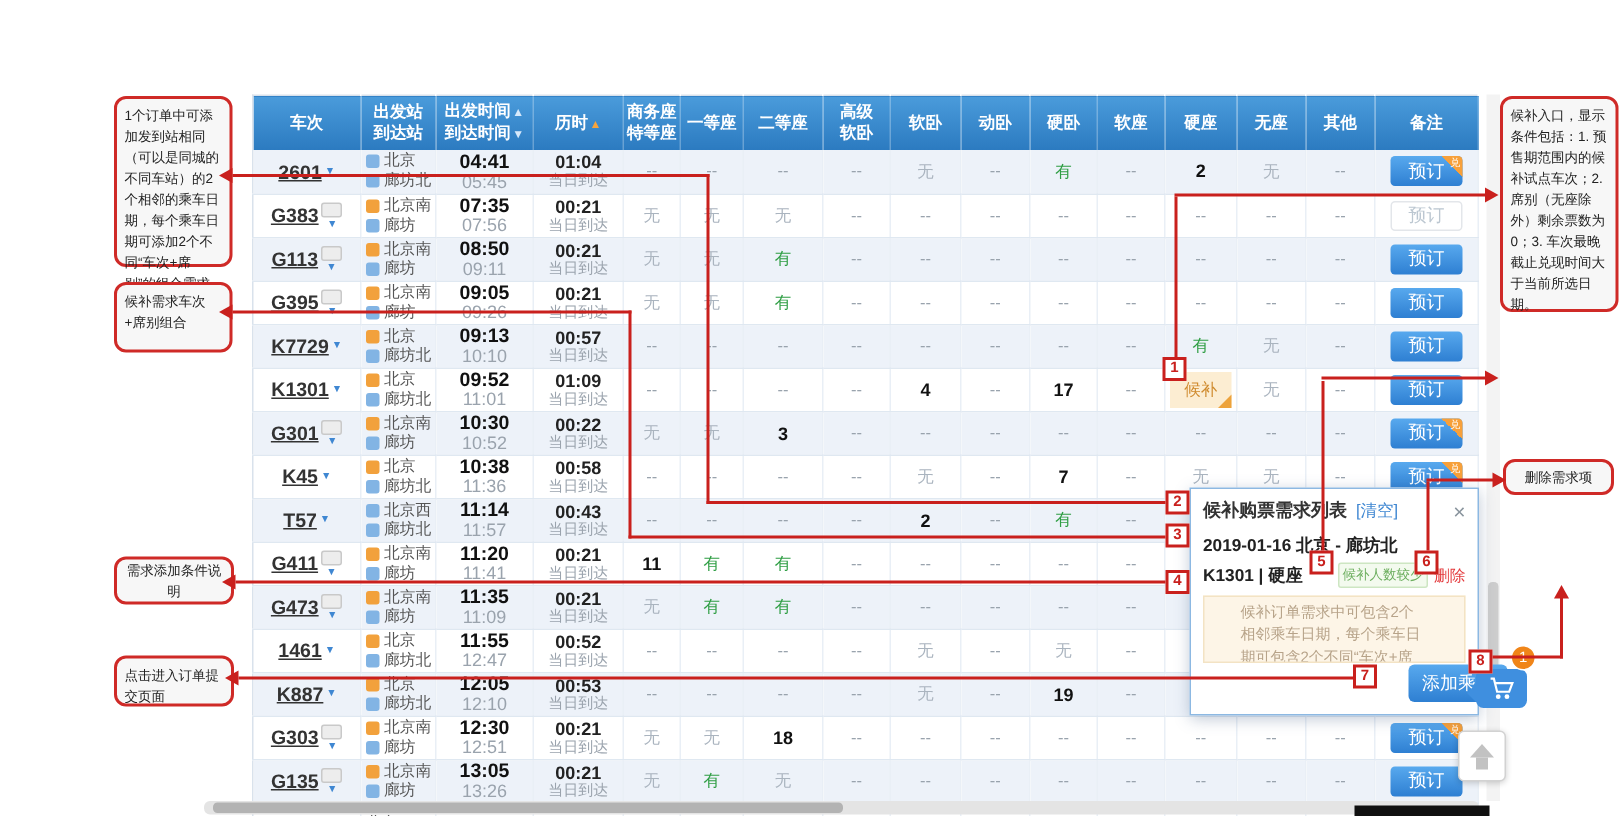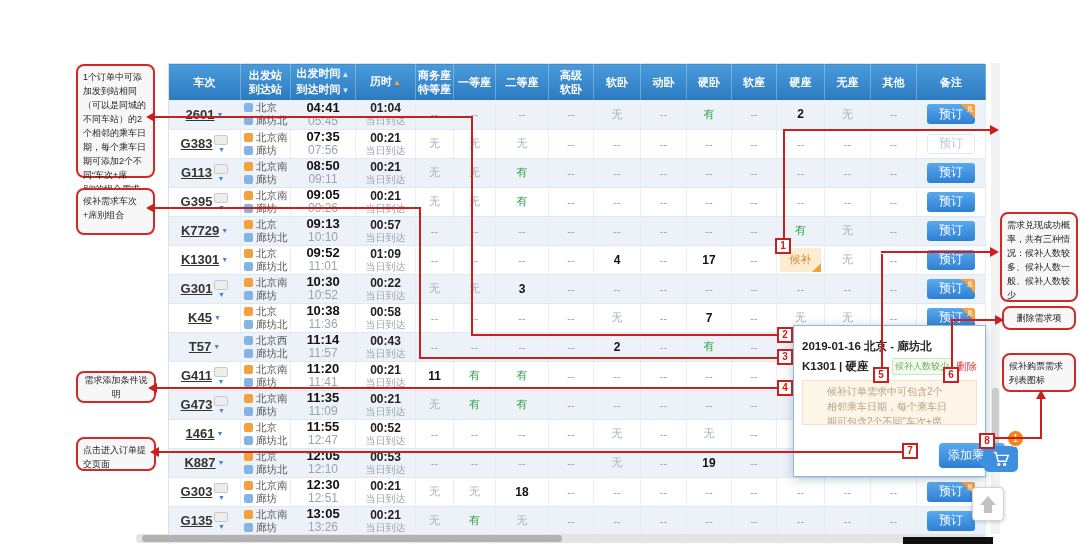--- a/index.html
+++ b/index.html
@@ -830,25 +830,29 @@
               </span></button></td>
         </tr>
       </tbody>
   </table>
 
   <div class="ann" style="left:76px;top:64px;width:79px;height:114px">1个订单中可添加发到站相同（可以是同城的不同车站）的2个相邻的乘车日期，每个乘车日期可添加2个不同“车次+席别”的组合需求</div>
   <div class="ann" style="left:76px;top:188px;width:79px;height:47px">候补需求车次+席别组合</div>
   <div class="ann center" style="left:76px;top:371px;width:80px;height:32px">需求添加条件说明</div>
   <div class="ann" style="left:76px;top:437px;width:80px;height:34px">点击进入订单提交页面</div>
 
-  <div class="ann" style="left:1000px;top:212px;width:78px;height:90px">需求兑现成功概率，共有三种情况：候补人数较多、候补人数一般、候补人数较少</div>
+  <div class="ann" style="left:1000px;top:64px;width:79px;height:144px">候补入口，显示条件包括：1. 预售期范围内的候补试点车次；2. 席别（无座除外）剩余票数为0；3. 车次最晚截止兑现时间大于当前所选日期。</div>
   <div class="ann center" style="left:1002px;top:306px;width:74px;height:24px">删除需求项</div>
-  <div class="ann" style="left:1002px;top:353px;width:74px;height:39px">候补购票需求列表图标</div>
 
   <div class="panel">
+    <div class="panel-head">
+      <span class="panel-title">候补购票需求列表</span>
+      <span class="clear">[清空]</span>
+      <span class="close">×</span>
+    </div>
     <div class="pdate">2019-01-16 北京 - 廊坊北</div>
     <div class="item-row">
       <span class="pitem">K1301 | 硬座</span>
       <span class="prob">候补人数较少</span>
       <span class="del">删除</span>
     </div>
     <div class="infobox">候补订单需求中可包含2个相邻乘车日期，每个乘车日期可包含2个不同“车次+席别”的组合需求</div>
     <button class="addbtn">添加乘客</button>
   </div>
 

